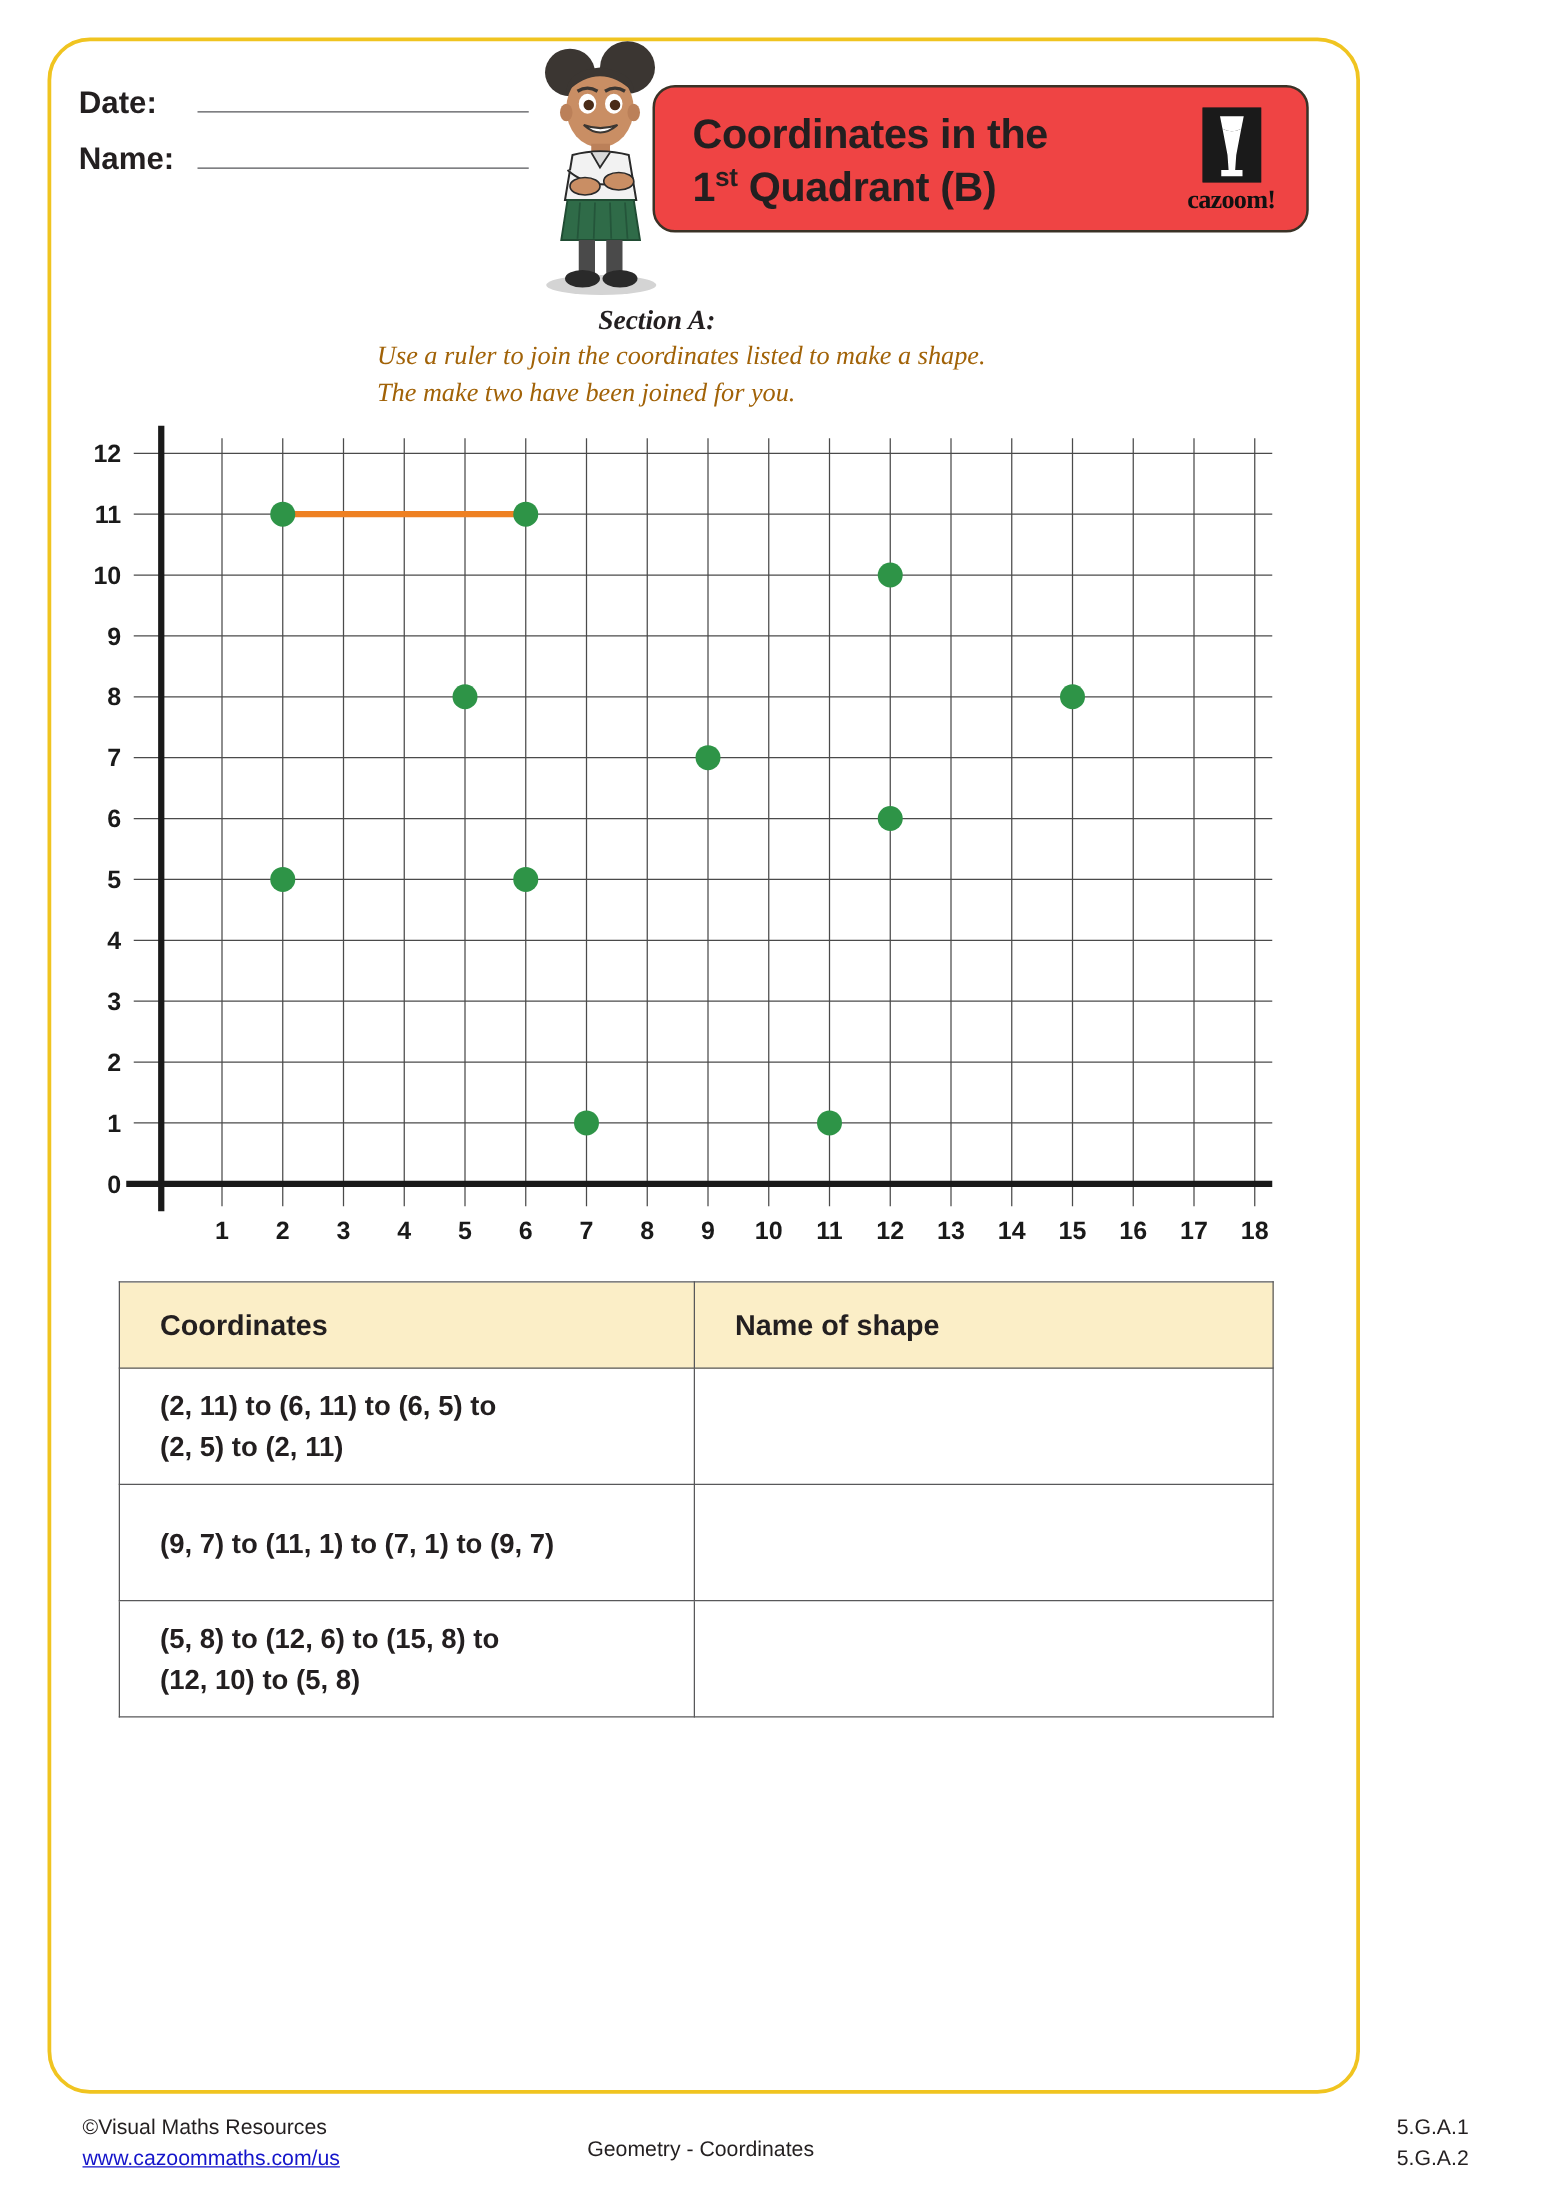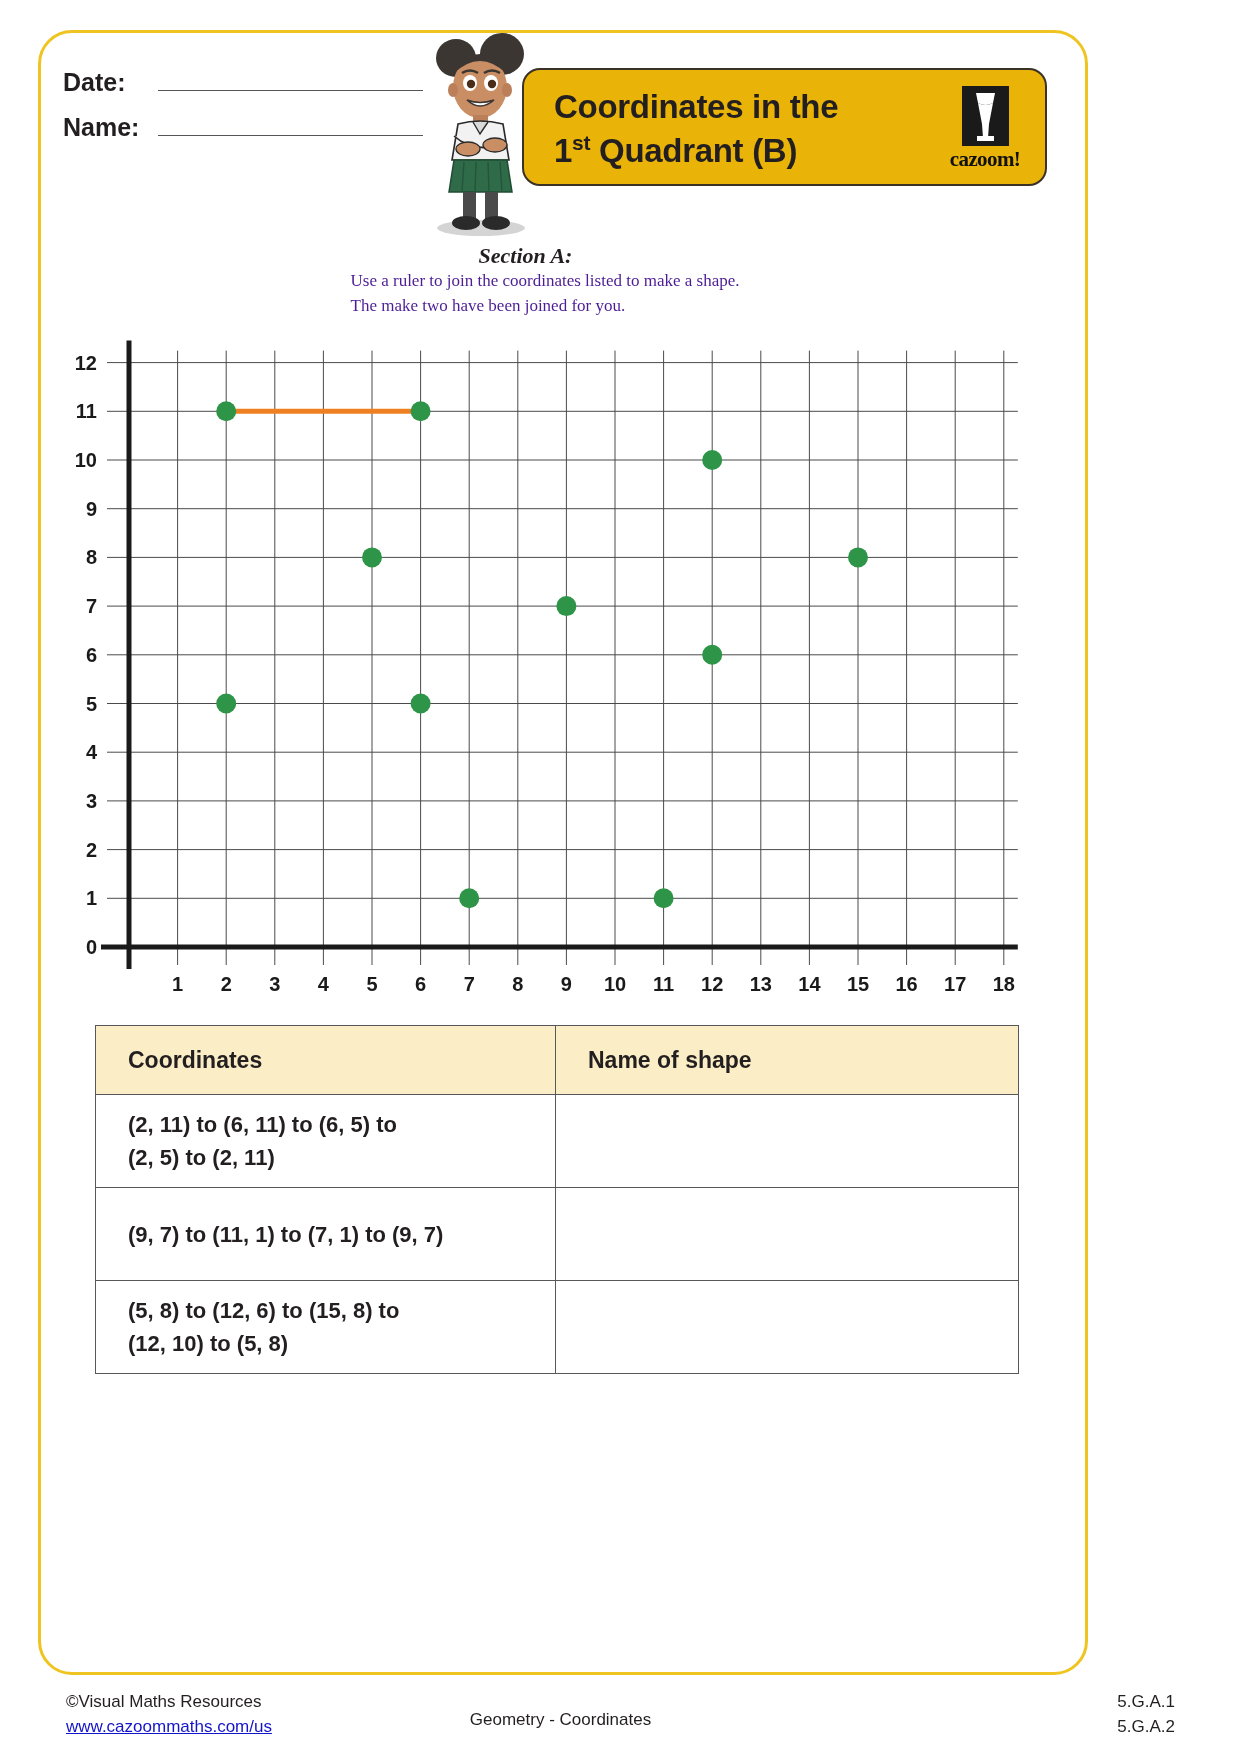--- a/index.html
+++ b/index.html
@@ -67,21 +67,21 @@
     width: 130px;
     height: 205px;
   }
 
   .title-box {
     position: absolute;
     left: 484px;
     top: 38px;
     width: 525px;
     height: 118px;
-    background: #eab308;
+    background: #ef4444;
     border: 2px solid #3a3226;
     border-radius: 18px;
     box-sizing: border-box;
   }
   .title-text {
     position: absolute;
     left: 30px;
     top: 16px;
     width: 370px;
     font-size: 33px;
@@ -131,22 +131,23 @@
     font-family: "Liberation Serif", serif;
     font-weight: bold;
     font-style: italic;
     font-size: 22px;
     color: #231f20;
     flex: none;
     width: 133px;
   }
   .section-instr {
     font-family: "Liberation Serif", serif;
-    font-size: 17px;
-    color: #4c1d95;
+    font-style: italic;
+    font-size: 21px;
+    color: #a16207;
     line-height: 1.45;
   }
 
   
   .graph-wrap {
     position: absolute;
     left: 66px;
     top: 330px;
     width: 960px;
     height: 665px;

